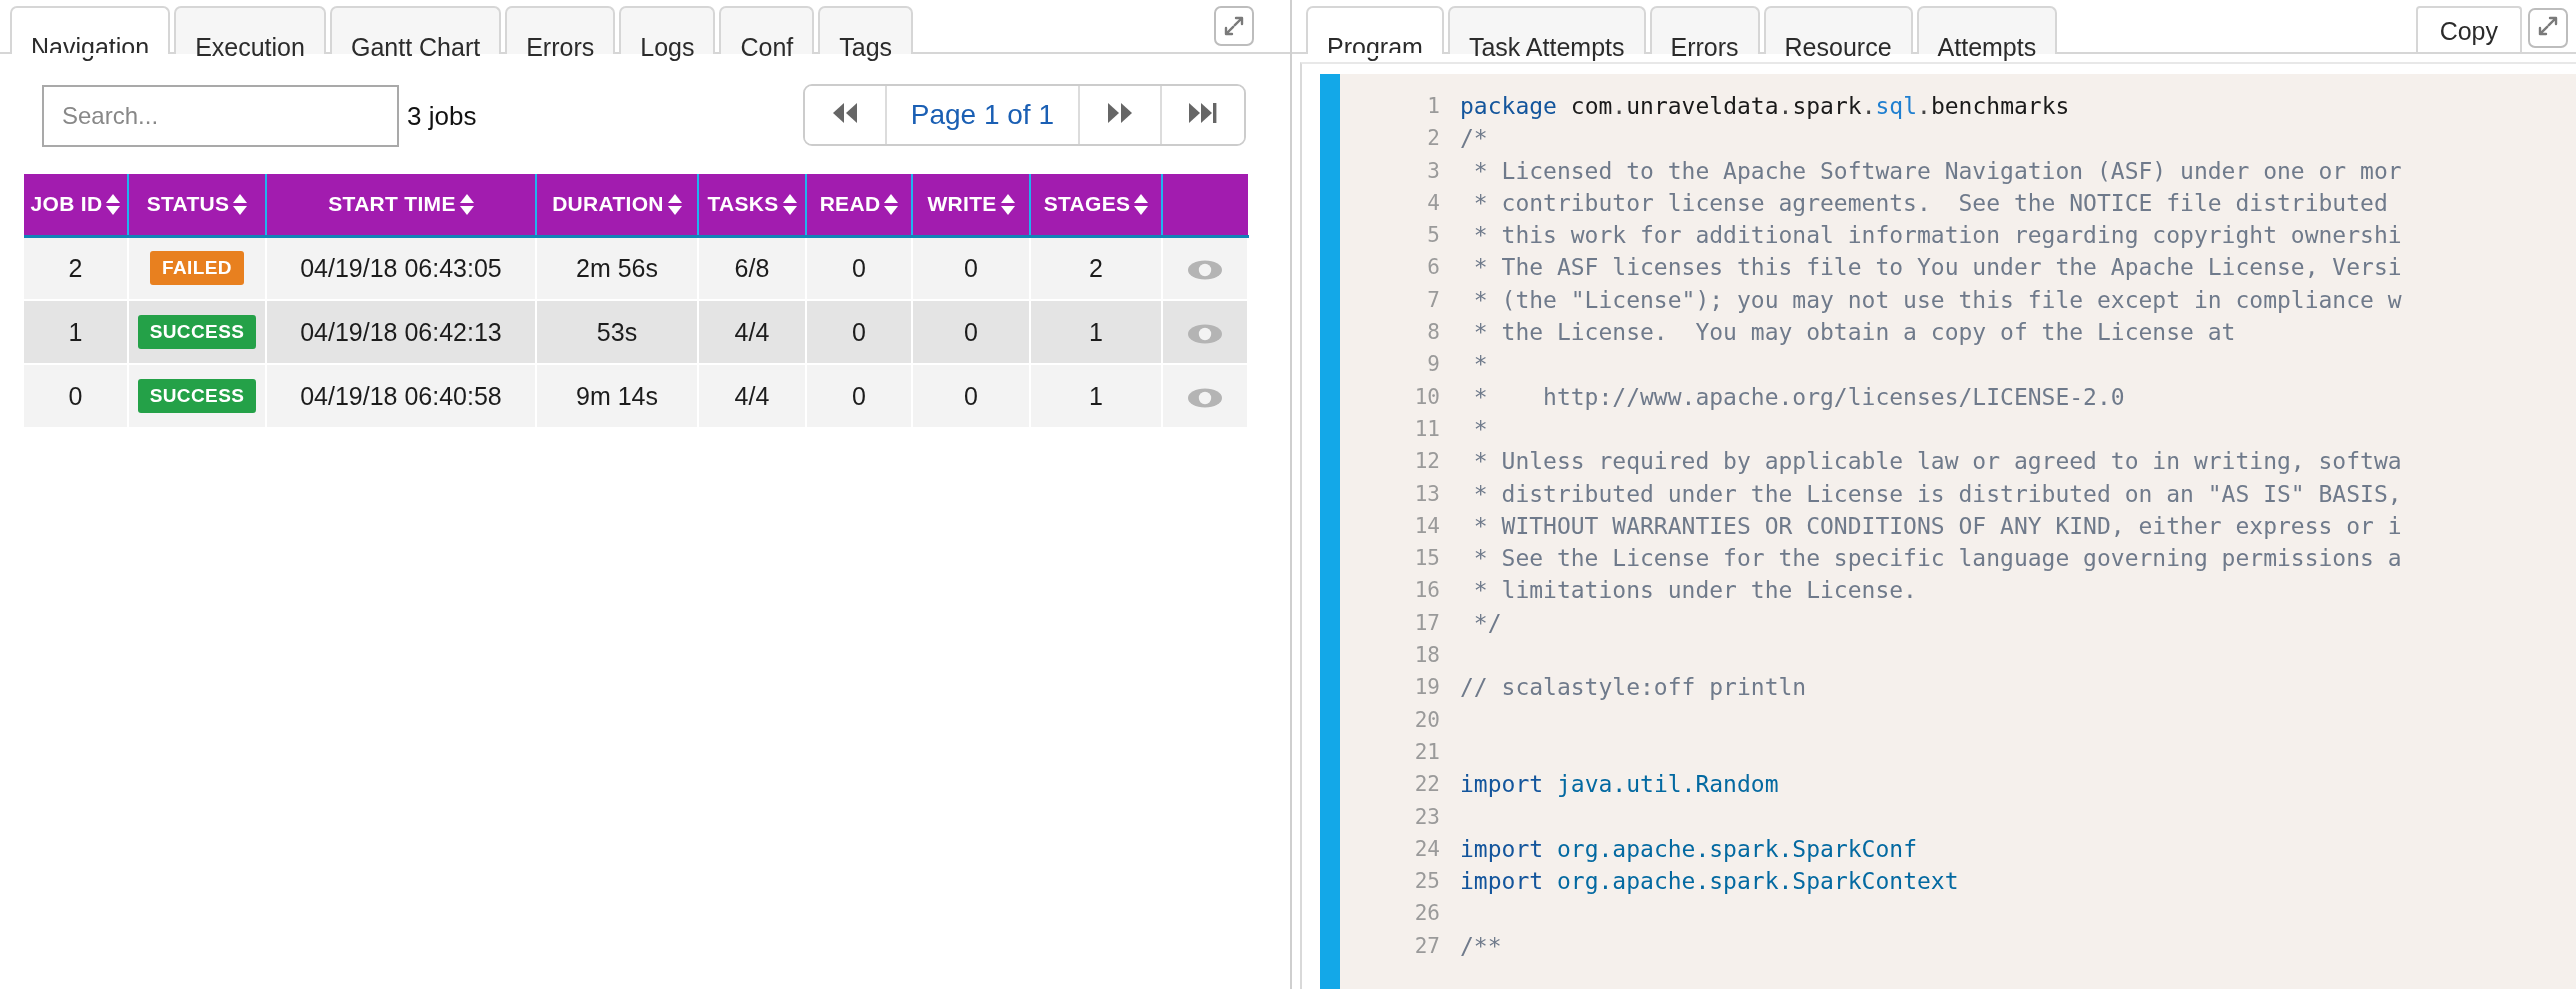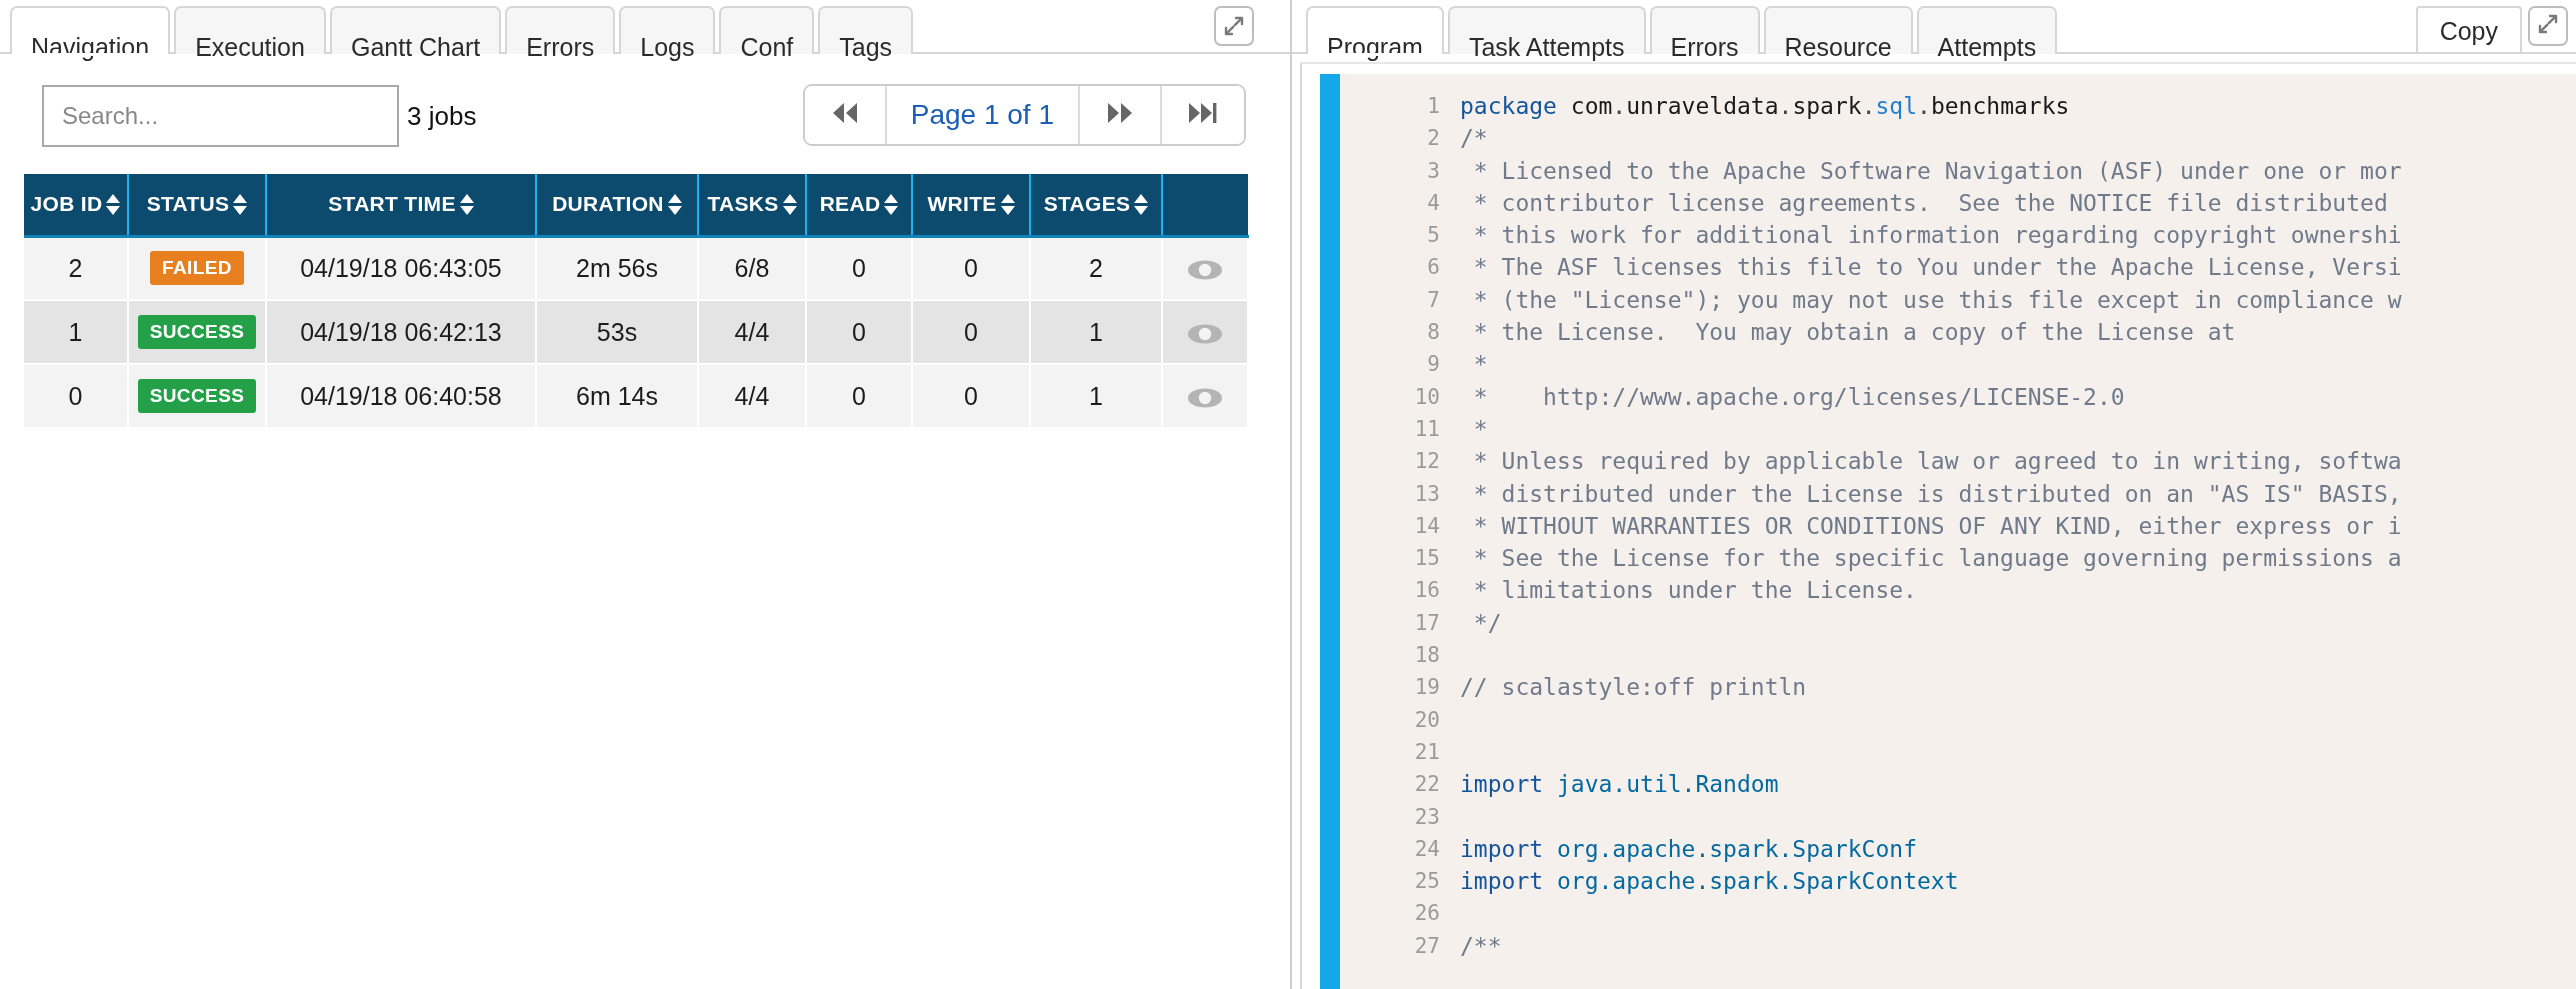--- a/index.html
+++ b/index.html
@@ -150,21 +150,21 @@
   
   .table-wrap {
     margin: 10px 44px 0 24px;
   }
   table.jobs {
     border-collapse: collapse;
     width: 1224px;
     table-layout: fixed;
   }
   table.jobs thead th {
-    background: #0c4a6e;
+    background: #a21caf;
     color: #ffffff;
     font-size: 21px;
     font-weight: bold;
     letter-spacing: .3px;
     height: 62px;
     border-right: 2px solid #1fb3ee;
     border-bottom: 3px solid #1283b7;
     text-align: center;
     padding: 0 14px;
     position: relative;
@@ -244,21 +244,21 @@
     position: absolute;
     left: 0; right: 0; bottom: 0;
     height: 2px;
     background: #d6d6d6;
   }
   .right-actions {
     position: absolute;
     right: 8px;
     bottom: 0;
     display: flex;
-    align-items: flex-start;
+    align-items: flex-end;
     gap: 6px;
   }
   .copy-btn {
     height: 48px;
     line-height: 46px;
     padding: 0 22px;
     font-size: 25px;
     color: #2b2b2b;
     background: #ffffff;
     border: 2px solid #d6d6d6;
@@ -518,21 +518,21 @@
               <td>1</td>
               <td class="eye-cell"><span><svg class="eye-icon" width="40" height="26" viewBox="0 0 40 26" aria-hidden="true">
                     <ellipse cx="20" cy="13" rx="17" ry="9.5" fill="#b4b4b4"></ellipse>
                     <circle cx="20" cy="13" r="6.2" fill="#f3f3f3"></circle>
                   </svg></span></td>
             </tr>
             <tr class="odd">
               <td>0</td>
               <td><span class="badge success">SUCCESS</span></td>
               <td>04/19/18 06:40:58</td>
-              <td>6m 14s</td>
+              <td>9m 14s</td>
               <td>4/4</td>
               <td>0</td>
               <td>0</td>
               <td>1</td>
               <td class="eye-cell"><span><svg class="eye-icon" width="40" height="26" viewBox="0 0 40 26" aria-hidden="true">
                     <ellipse cx="20" cy="13" rx="17" ry="9.5" fill="#b4b4b4"></ellipse>
                     <circle cx="20" cy="13" r="6.2" fill="#f3f3f3"></circle>
                   </svg></span></td>
             </tr>
           </tbody>

